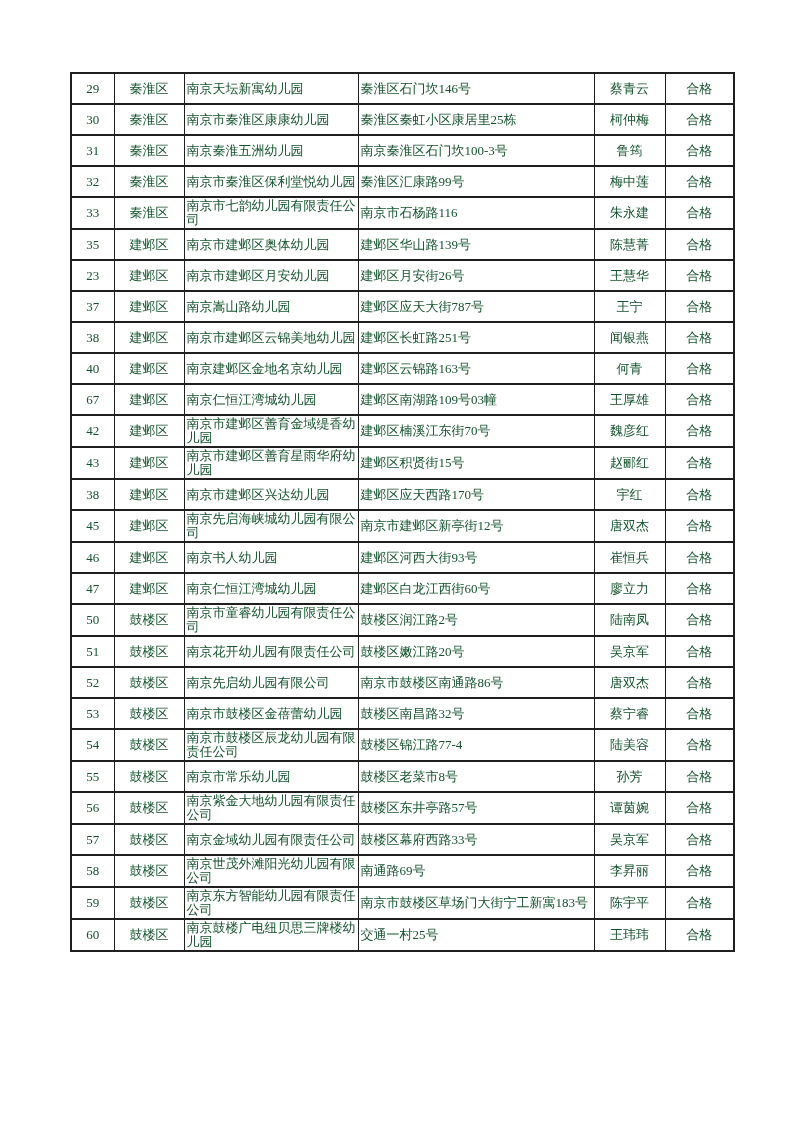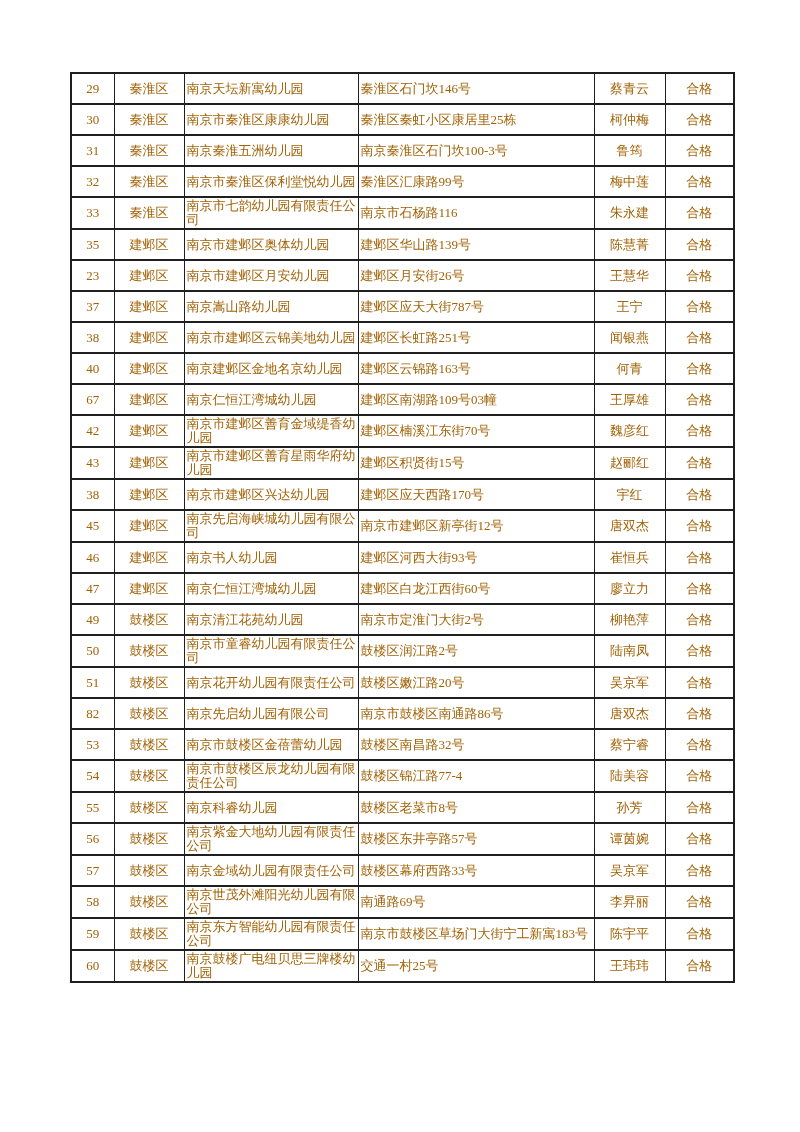--- a/index.html
+++ b/index.html
@@ -7,21 +7,21 @@
     padding: 0;
     background: #e8e8e8;
   }
   .page {
     position: relative;
     width: 800px;
     height: 1132px;
     margin: 0 auto;
     background: #ffffff;
     font-family: "Liberation Serif", "DejaVu Serif", serif;
-    color: #a16207;
+    color: #14532d;
     overflow: hidden;
   }
   table.roster {
     position: absolute;
     left: 70px;
     top: 72px;
     width: 663px;
     border-collapse: collapse;
     table-layout: fixed;
     font-size: 13px;
@@ -198,45 +198,37 @@
         </tr>
         <tr>
           <td class="c-no">47</td>
           <td class="c-district">建邺区</td>
           <td class="c-name">南京仁恒江湾城幼儿园</td>
           <td class="c-address">建邺区白龙江西街60号</td>
           <td class="c-person">廖立力</td>
           <td class="c-result">合格</td>
         </tr>
         <tr>
-          <td class="c-no">49</td>
-          <td class="c-district">鼓楼区</td>
-          <td class="c-name">南京清江花苑幼儿园</td>
-          <td class="c-address">南京市定淮门大街2号</td>
-          <td class="c-person">柳艳萍</td>
-          <td class="c-result">合格</td>
-        </tr>
-        <tr>
           <td class="c-no">50</td>
           <td class="c-district">鼓楼区</td>
           <td class="c-name">南京市童睿幼儿园有限责任公司</td>
           <td class="c-address">鼓楼区润江路2号</td>
           <td class="c-person">陆南凤</td>
           <td class="c-result">合格</td>
         </tr>
         <tr>
           <td class="c-no">51</td>
           <td class="c-district">鼓楼区</td>
           <td class="c-name">南京花开幼儿园有限责任公司</td>
           <td class="c-address">鼓楼区嫩江路20号</td>
           <td class="c-person">吴京军</td>
           <td class="c-result">合格</td>
         </tr>
         <tr>
-          <td class="c-no">82</td>
+          <td class="c-no">52</td>
           <td class="c-district">鼓楼区</td>
           <td class="c-name">南京先启幼儿园有限公司</td>
           <td class="c-address">南京市鼓楼区南通路86号</td>
           <td class="c-person">唐双杰</td>
           <td class="c-result">合格</td>
         </tr>
         <tr>
           <td class="c-no">53</td>
           <td class="c-district">鼓楼区</td>
           <td class="c-name">南京市鼓楼区金蓓蕾幼儿园</td>
@@ -248,21 +240,21 @@
           <td class="c-no">54</td>
           <td class="c-district">鼓楼区</td>
           <td class="c-name">南京市鼓楼区辰龙幼儿园有限责任公司</td>
           <td class="c-address">鼓楼区锦江路77-4</td>
           <td class="c-person">陆美容</td>
           <td class="c-result">合格</td>
         </tr>
         <tr>
           <td class="c-no">55</td>
           <td class="c-district">鼓楼区</td>
-          <td class="c-name">南京科睿幼儿园</td>
+          <td class="c-name">南京市常乐幼儿园</td>
           <td class="c-address">鼓楼区老菜市8号</td>
           <td class="c-person">孙芳</td>
           <td class="c-result">合格</td>
         </tr>
         <tr>
           <td class="c-no">56</td>
           <td class="c-district">鼓楼区</td>
           <td class="c-name">南京紫金大地幼儿园有限责任公司</td>
           <td class="c-address">鼓楼区东井亭路57号</td>
           <td class="c-person">谭茵婉</td>

